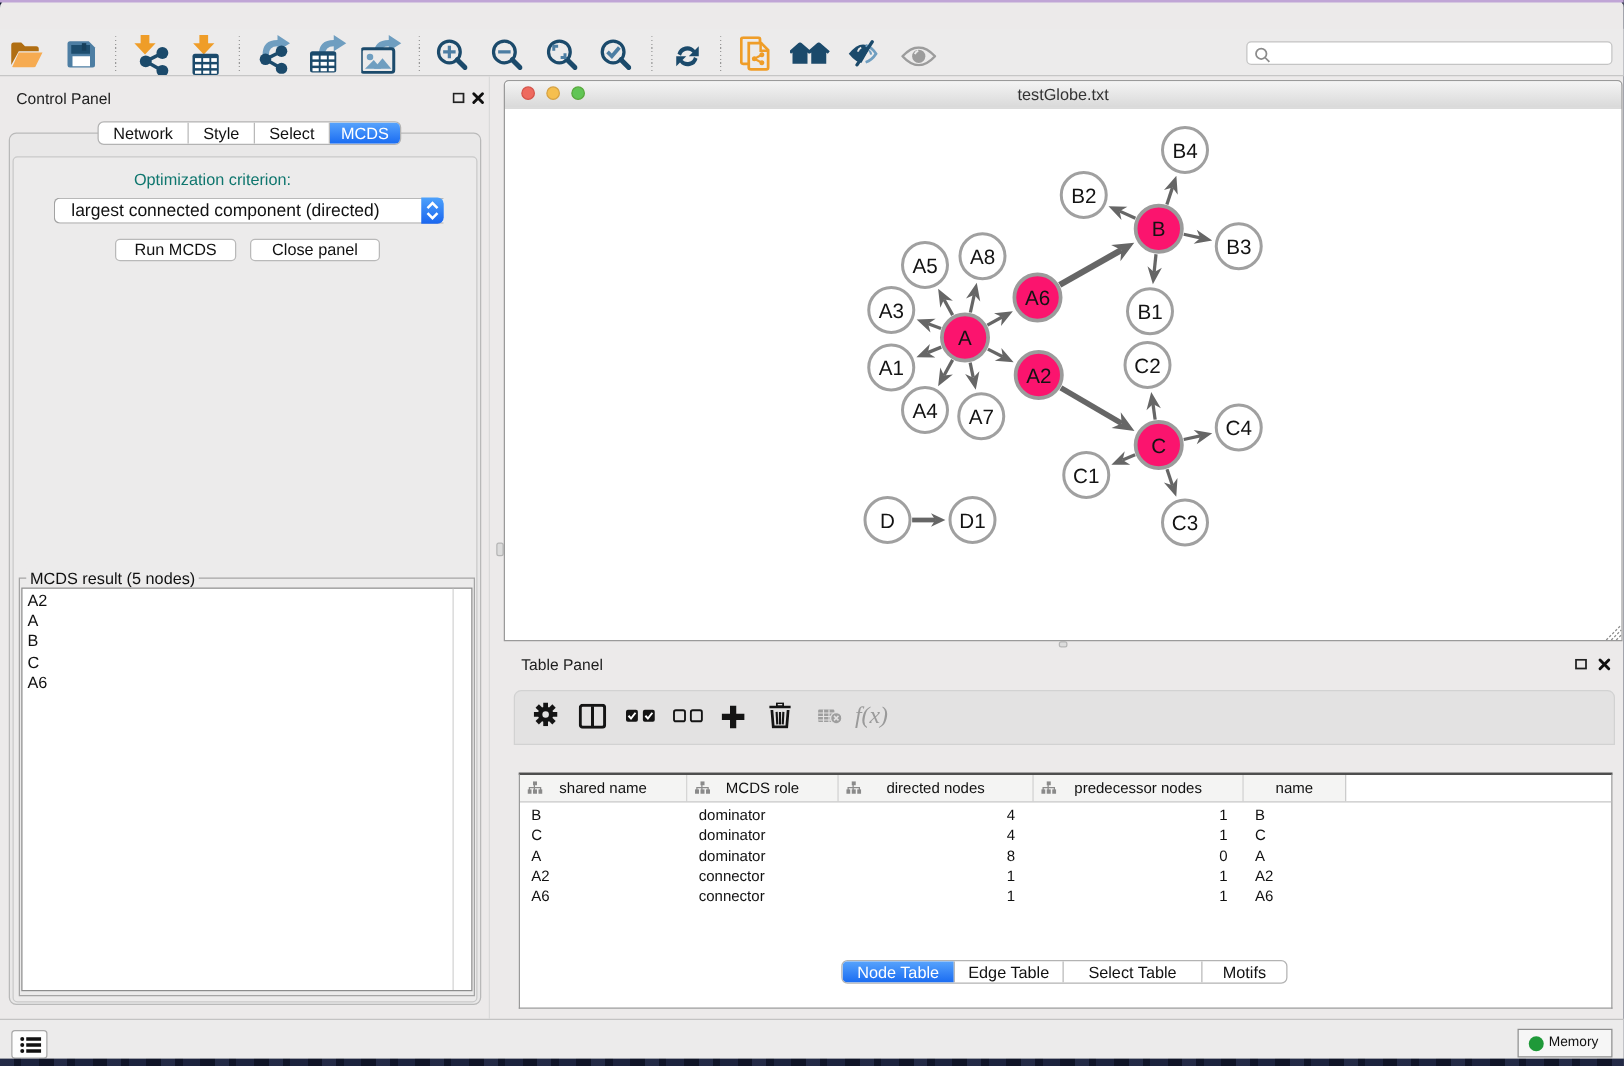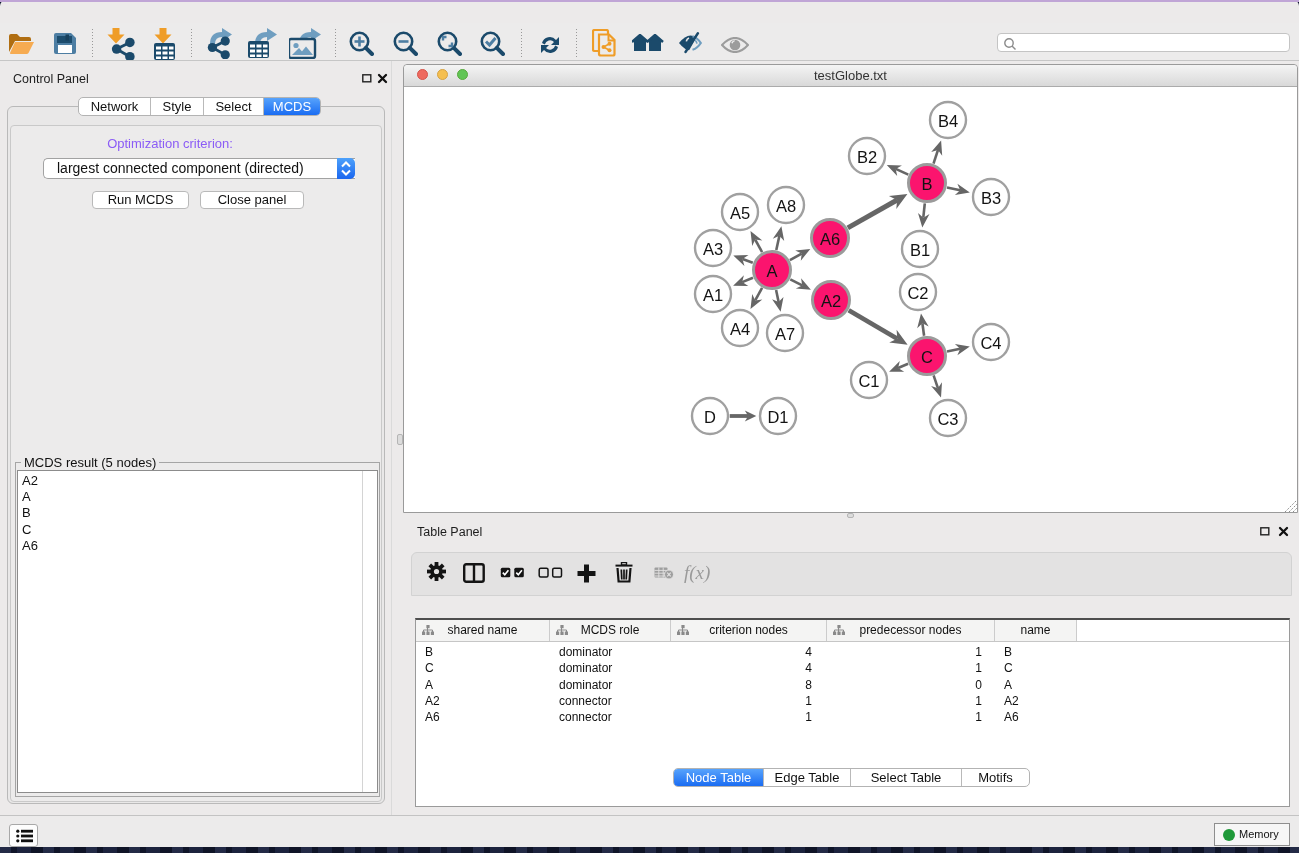--- a/index.html
+++ b/index.html
@@ -27,21 +27,21 @@
 #cp-inner{position:absolute;left:10px;top:125px;width:372px;height:677px;border:1px solid #c9c9c9;border-radius:4px;background:#ecebeb}
 .seg{position:absolute;display:flex;background:#fff;border:1px solid #b3b3b3;border-radius:5px;overflow:hidden}
 .seg div{font-size:13px;color:#111;text-align:center;line-height:17px;border-right:1px solid #b9b9b9}
 .seg div:last-child{border-right:none}
 .seg .sel{background:linear-gradient(#57a3fc,#1a6cf2);color:#fff}
 #cp-tabs{left:78px;top:97px;height:19px}
 #cp-tabs div:nth-child(1){width:72px}
 #cp-tabs div:nth-child(2){width:53px}
 #cp-tabs div:nth-child(3){width:60px}
 #cp-tabs div:nth-child(4){width:56px}
-#optlabel{position:absolute;left:10px;top:136px;width:320px;text-align:center;font-size:13px;color:#8b5cf6}
+#optlabel{position:absolute;left:10px;top:136px;width:320px;text-align:center;font-size:13px;color:#0f766e}
 #dropdown{position:absolute;left:43px;top:158px;width:312px;height:21px;background:#fff;border:1px solid #a2a2a2;border-radius:5px 0 0 5px;border-right:none;font-size:14px;color:#111;text-align:left;padding-left:13px;line-height:19px}
 #dd-step{position:absolute;left:337px;top:158px;width:18px;height:21px;background:linear-gradient(#4da1fb,#1a66ef);border-radius:0 5px 5px 0}
 .btn{position:absolute;height:18px;background:#fff;border:1px solid #b9b9b9;border-radius:4px;font-size:13px;color:#111;text-align:center;line-height:16px}
 #btn-run{left:92px;top:191px;width:97px}
 #btn-close{left:200px;top:191px;width:104px}
 #fieldset{position:absolute;left:15px;top:462px;width:365px;height:335px;border:1px solid #a5a5a5}
 #fieldlegend{position:absolute;left:21px;top:455px;background:#ecebeb;padding:0 3px;font-size:13px;color:#111}
 #mcdslist{position:absolute;left:17px;top:470px;width:361px;height:323px;background:#fff;border:1px solid #8c8c8c;font-size:13px;color:#111;line-height:16.2px;padding:2px 0 0 4px}
 #mcdslist .sb{position:absolute;right:14px;top:0;bottom:0;width:1px;background:#d4d4d4}
 
@@ -442,21 +442,21 @@
 <div class="th" style="left:134px;width:121px">MCDS role</div>
 <svg width="12" height="11" viewBox="0 0 12 11" style="left:140px;top:5px">
         <g fill="#8a8a8a">
           <rect x="4.4" y="0" width="3.2" height="3.2"></rect>
           <rect x="0" y="6.5" width="3.2" height="3.5"></rect>
           <rect x="4.4" y="6.5" width="3.2" height="3.5"></rect>
           <rect x="8.8" y="6.5" width="3.2" height="3.5"></rect>
           <path d="M5.5 3 L5.5 5 L1.5 5 L1.5 7 M5.5 5 L5.5 7 M5.5 5 L10.5 5 L10.5 7" fill="none" stroke="#8a8a8a" stroke-width="1"></path>
         </g>
       </svg>
-<div class="th" style="left:255px;width:156px">criterion nodes</div>
+<div class="th" style="left:255px;width:156px">directed nodes</div>
 <svg width="12" height="11" viewBox="0 0 12 11" style="left:261px;top:5px">
         <g fill="#8a8a8a">
           <rect x="4.4" y="0" width="3.2" height="3.2"></rect>
           <rect x="0" y="6.5" width="3.2" height="3.5"></rect>
           <rect x="4.4" y="6.5" width="3.2" height="3.5"></rect>
           <rect x="8.8" y="6.5" width="3.2" height="3.5"></rect>
           <path d="M5.5 3 L5.5 5 L1.5 5 L1.5 7 M5.5 5 L5.5 7 M5.5 5 L10.5 5 L10.5 7" fill="none" stroke="#8a8a8a" stroke-width="1"></path>
         </g>
       </svg>
 <div class="th" style="left:411px;width:168px">predecessor nodes</div>

